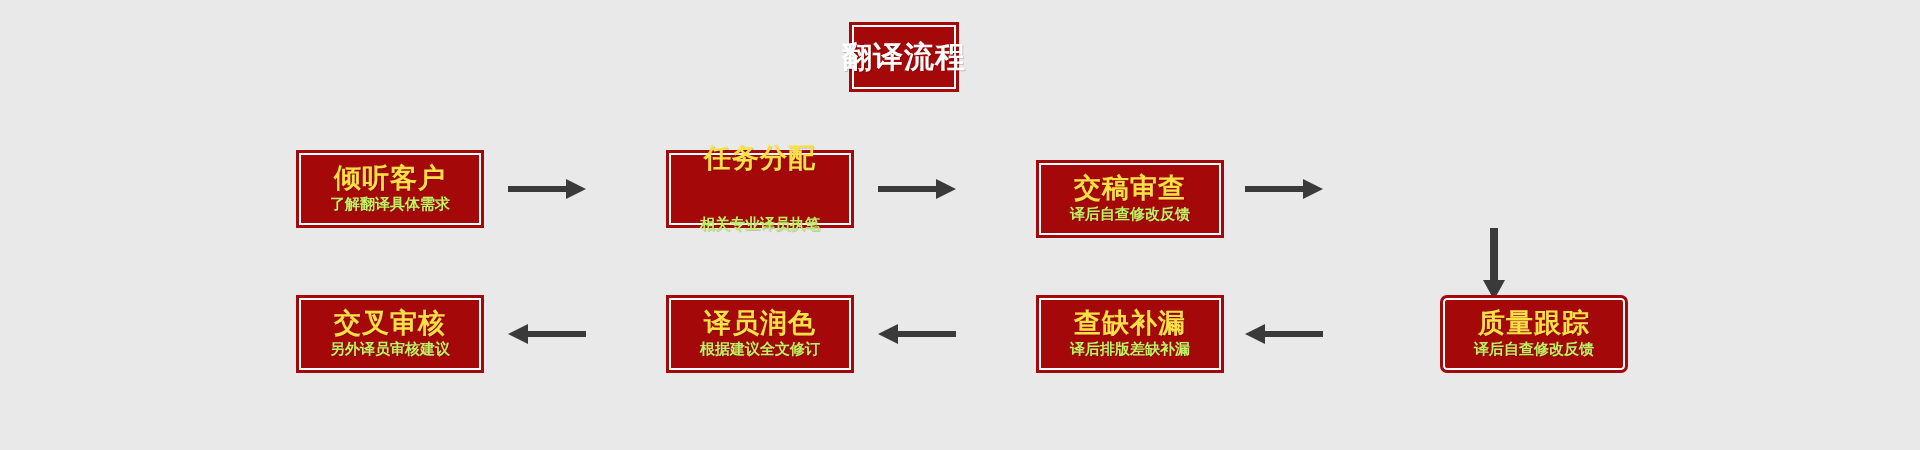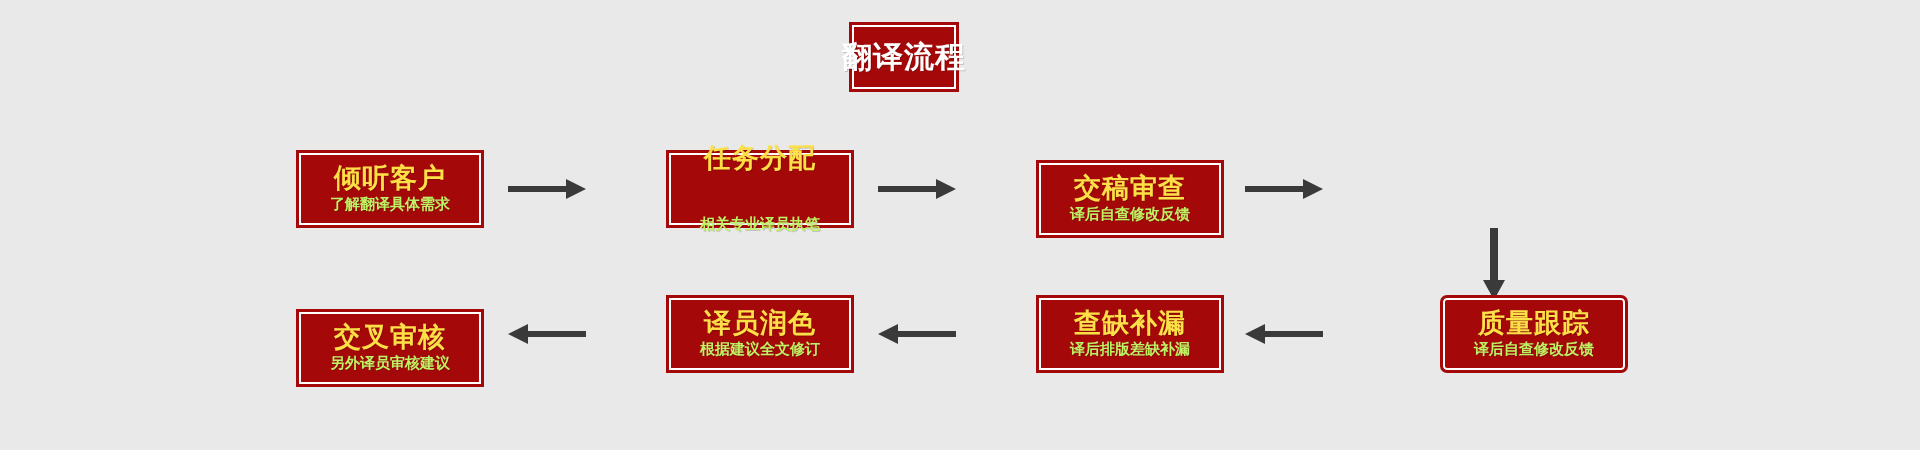--- a/index.html
+++ b/index.html
@@ -150,21 +150,21 @@
   <div class="node" style="left:1036px; top:295px;">
     <span class="node-title">查缺补漏</span>
     <span class="node-sub">译后排版差缺补漏</span>
   </div>
 
   <div class="node" style="left:666px; top:295px;">
     <span class="node-title">译员润色</span>
     <span class="node-sub">根据建议全文修订</span>
   </div>
 
-  <div class="node" style="left:296px; top:309px;">
+  <div class="node" style="left:296px; top:295px;">
     <span class="node-title">交叉审核</span>
     <span class="node-sub">另外译员审核建议</span>
   </div>
 
   <div class="arrow-h" style="left:1245px; top:321px;">
     <svg width="78" height="26" viewBox="0 0 78 26">
       <path d="M78 10 H20 V3 L0 13 L20 23 V16 H78 Z" fill="#3a3a3a"></path>
     </svg>
   </div>
   <div class="arrow-h" style="left:878px; top:321px;">

